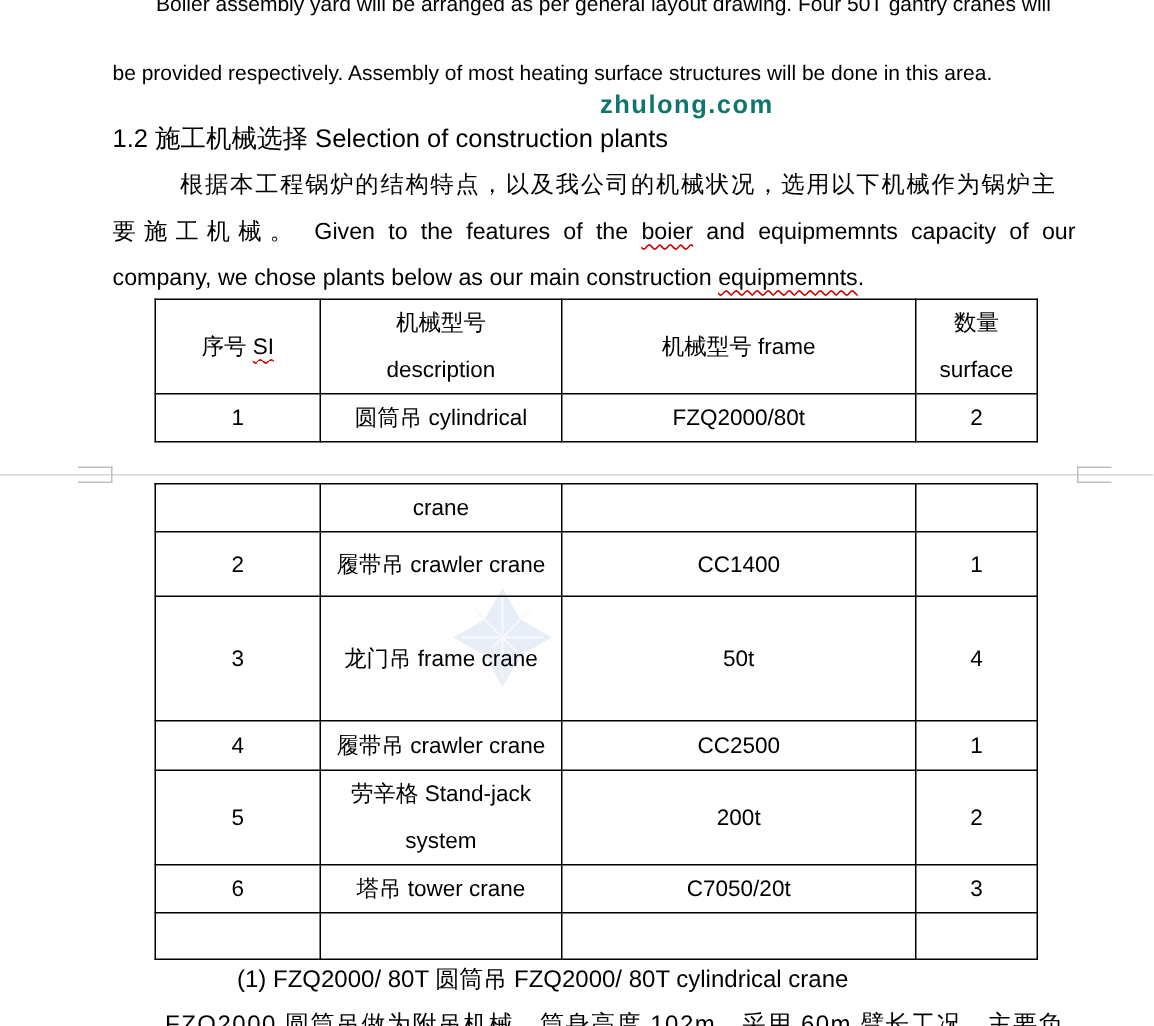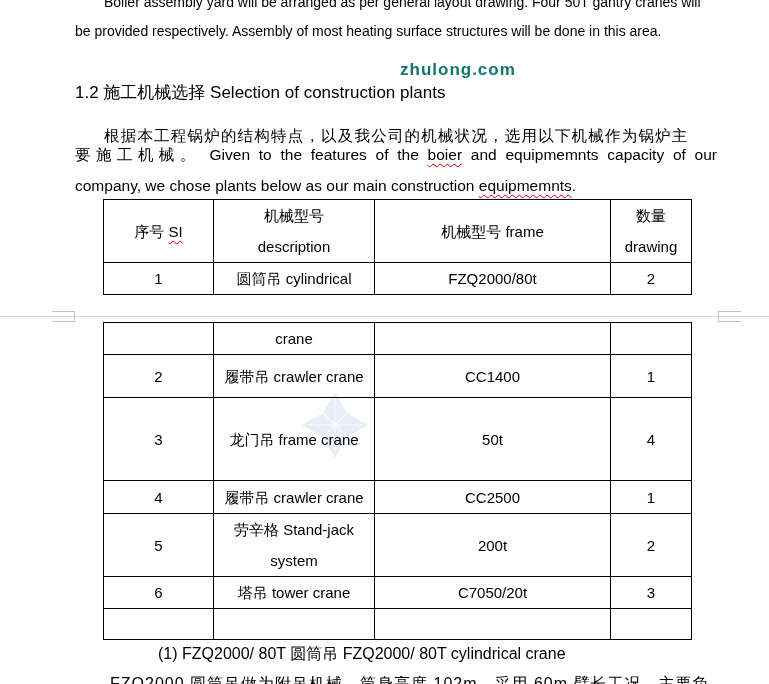--- a/index.html
+++ b/index.html
@@ -39,25 +39,25 @@
   </g>
   <g stroke="#f7f9fd" stroke-width="1.2" fill="none">
     <line x1="35" y1="8" x2="35" y2="62"></line>
     <line x1="8" y1="35" x2="62" y2="35"></line>
     <line x1="16" y1="16" x2="54" y2="54"></line>
     <line x1="54" y1="16" x2="16" y2="54"></line>
   </g>
 </svg>
 
 <div class="abs txt" style="left:104px; top:-6px;">Boiler assembly yard will be arranged as per general layout drawing.   Four 50T gantry cranes will</div>
-<div class="abs txt" style="left:75px; top:23px;">be provided respectively. Assembly of most heating surface structures will be done in this area.</div>
+<div class="abs txt" style="left:75px; top:40px;">be provided respectively. Assembly of most heating surface structures will be done in this area.</div>
 
 <div class="abs heading" style="left:75px; top:67px;">1.2  施工机械选择  Selection of construction plants</div>
 
-<div class="abs body-cjk" style="left:104px; top:115px; letter-spacing:1.2px;margin-top:12px;">根据本工程锅炉的结构特点，以及我公司的机械状况，选用以下机械作为锅炉主</div>
+<div class="abs body-cjk" style="left:120px; top:115px; letter-spacing:1.2px;">根据本工程锅炉的结构特点，以及我公司的机械状况，选用以下机械作为锅炉主</div>
 <div class="abs body-cjk" style="left:75px; top:146px; width:642px; text-align:justify; text-align-last:justify; word-spacing:2px;">
   <span style="letter-spacing:3px;">要施工机械。</span><span> Given to the features of the </span><span class="squiggle">boier</span><span> and equipmemnts capacity of our</span>
 </div>
 <div class="abs body-cjk" style="left:75px; top:177px;">
   <span>company, we chose plants below as our main construction </span><span class="squiggle">equipmemnts</span><span>.</span>
 </div>
 
 <table class="doc-table" style="left:103px; top:199px; width:588px;">
   <colgroup>
       <col style="width:110px">
@@ -68,21 +68,21 @@
   <tbody>
       <tr style="height:63px;">
     <td><span>序号 </span><span class="squiggle">SI</span></td>
     <td>
           <div>机械型号</div>
           <div>description</div>
         </td>
     <td>机械型号  frame</td>
     <td>
           <div>数量</div>
-          <div>drawing</div>
+          <div>surface</div>
         </td>
   </tr>
   <tr style="height:29px;">
     <td>1</td>
     <td>圆筒吊 cylindrical</td>
     <td>FZQ2000/80t</td>
     <td>2</td>
   </tr>
 </tbody>
   </table>

